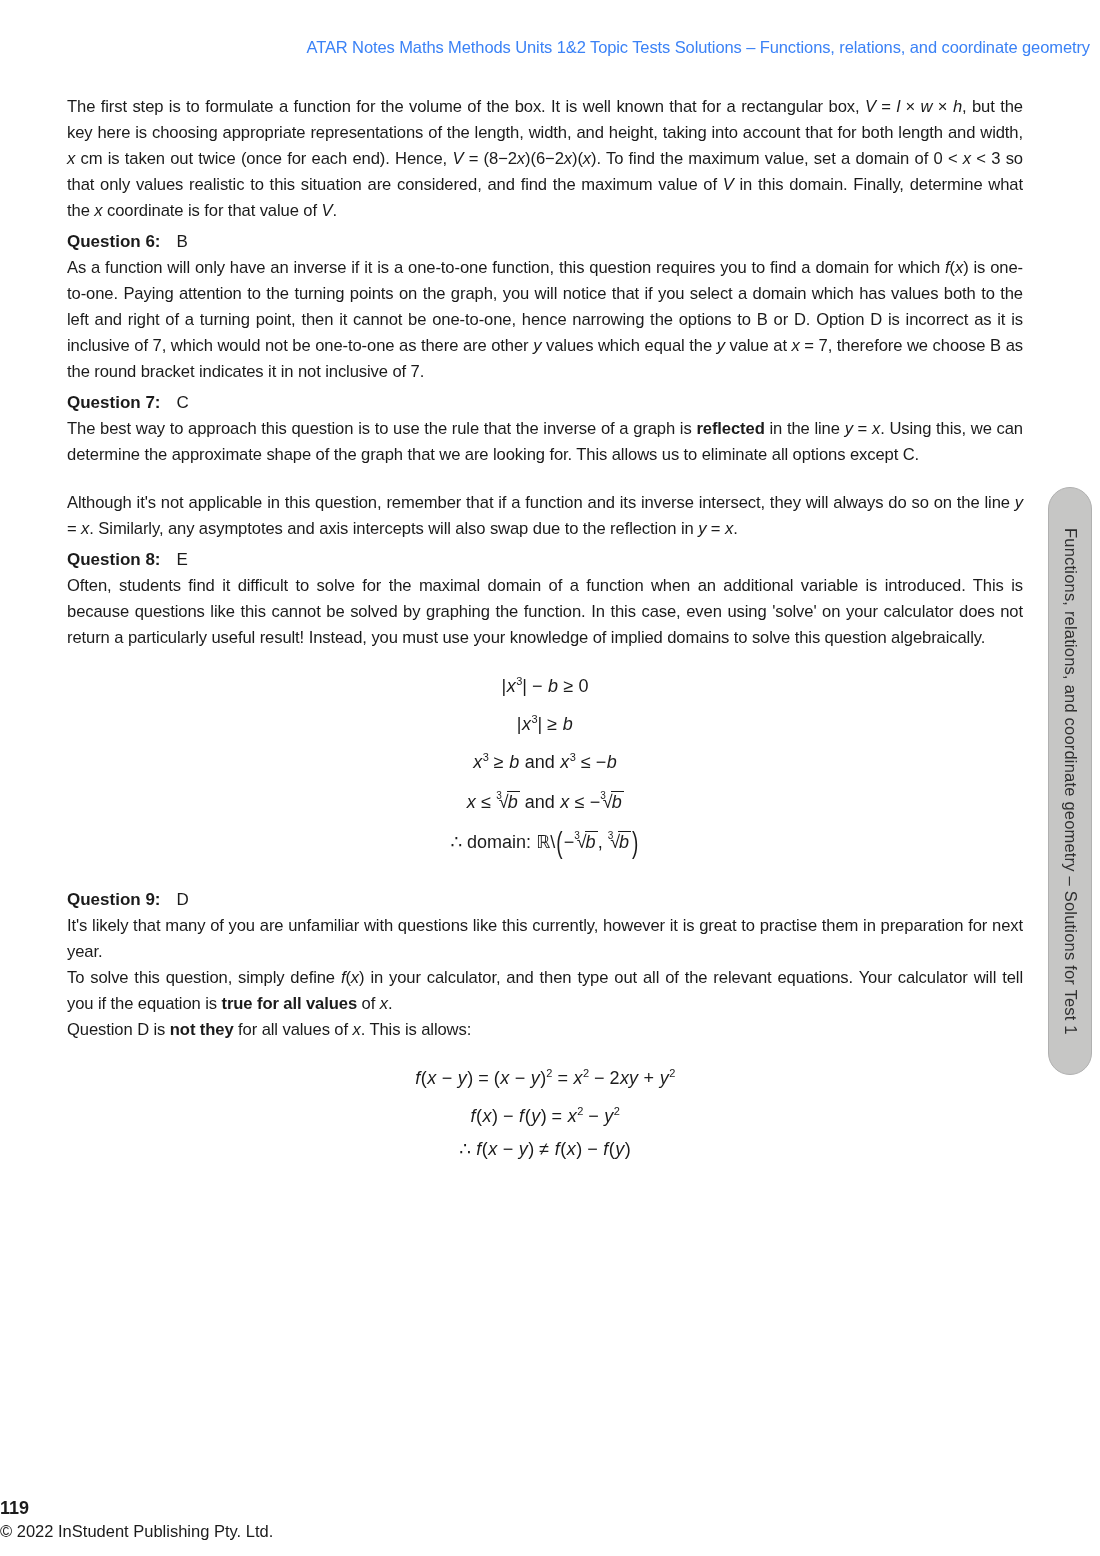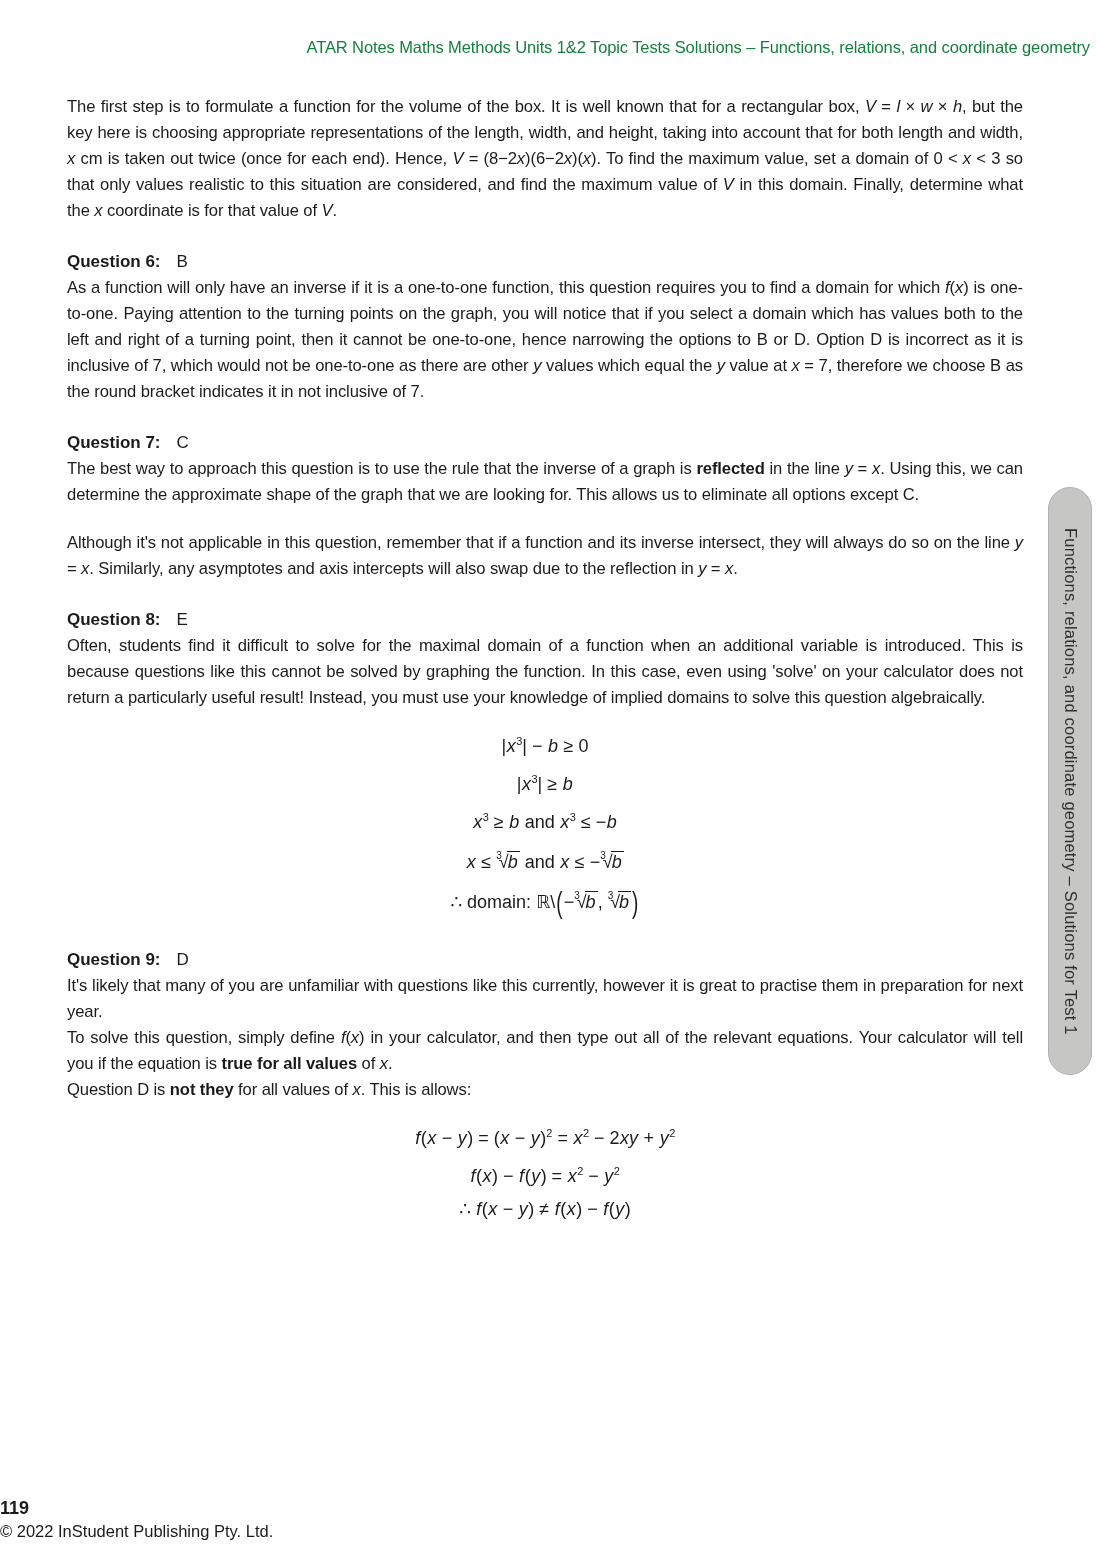--- a/index.html
+++ b/index.html
@@ -3,24 +3,24 @@
 <meta charset="utf-8">
 <style>
   html,body { margin:0; padding:0; background:#ffffff; }
   .page {
     position:relative; width:1100px; height:1556px; background:#ffffff;
     font-family:"Liberation Sans","DejaVu Sans",sans-serif; color:#1b1b1b;
     overflow:hidden;
   }
   .header {
     position:absolute; top:38px; left:60px; right:10px;
-    text-align:right; font-size:16.5px; letter-spacing:-0.1px; color:#15803d;
+    text-align:right; font-size:16.5px; letter-spacing:-0.1px; color:#3b82f6;
   }
   .content { position:absolute; top:94px; left:67px; width:956px; }
-  .question-block + .question-block { margin-top:25px; }
+  .question-block + .question-block { margin-top:5px; }
   .q-heading { font-size:17px; line-height:26px; }
   .q-label { font-weight:bold; }
   .q-answer { margin-left:16px; }
   .q-para {
     margin:0; font-size:16.6px; line-height:26px; text-align:justify;
     letter-spacing:-0.1px; color:#1b1b1b;
   }
   .q-para.spaced { margin-top:22px; }
   .b { font-weight:bold; }
   .i { font-style:italic; }

